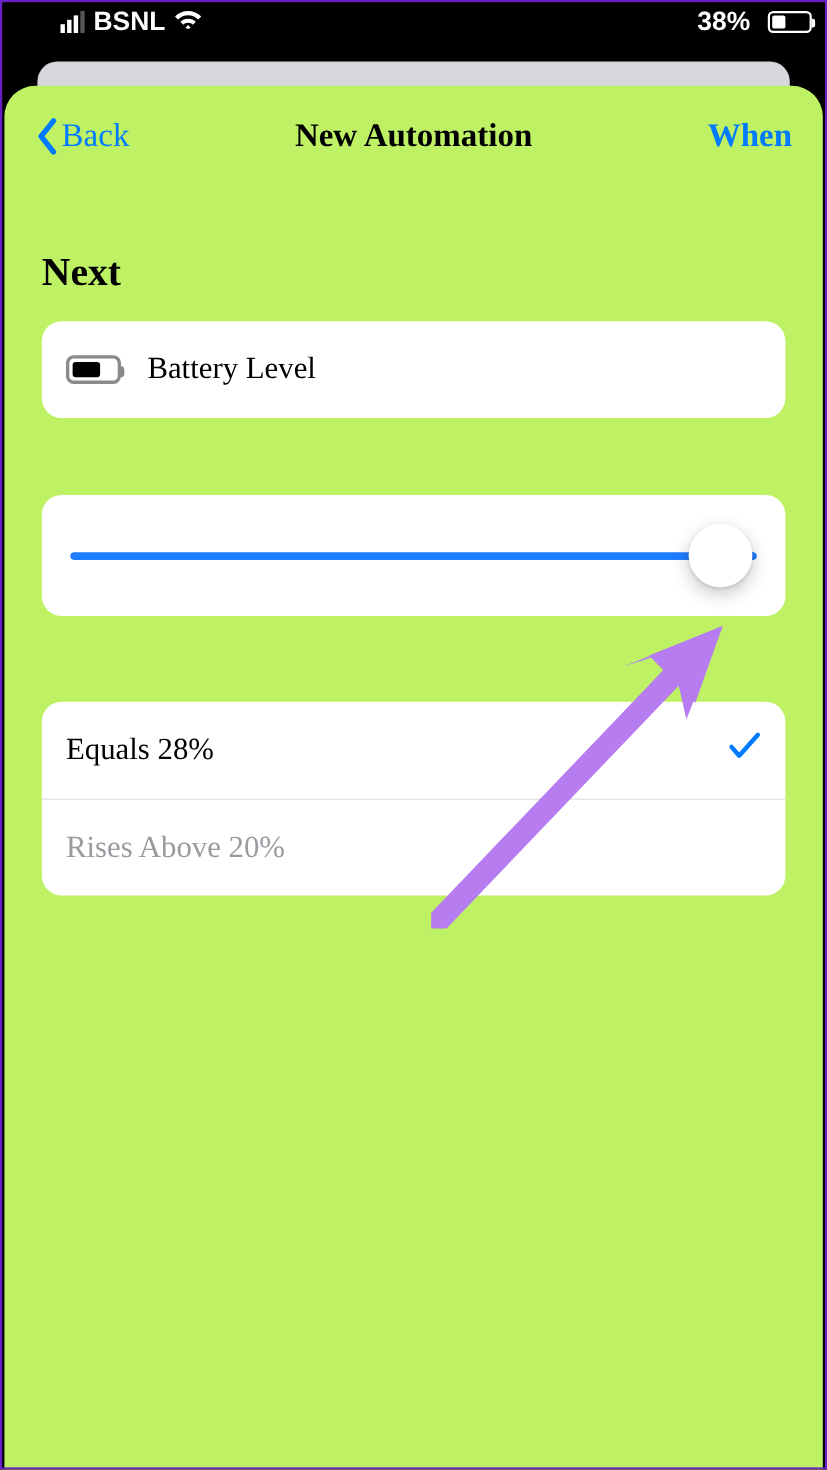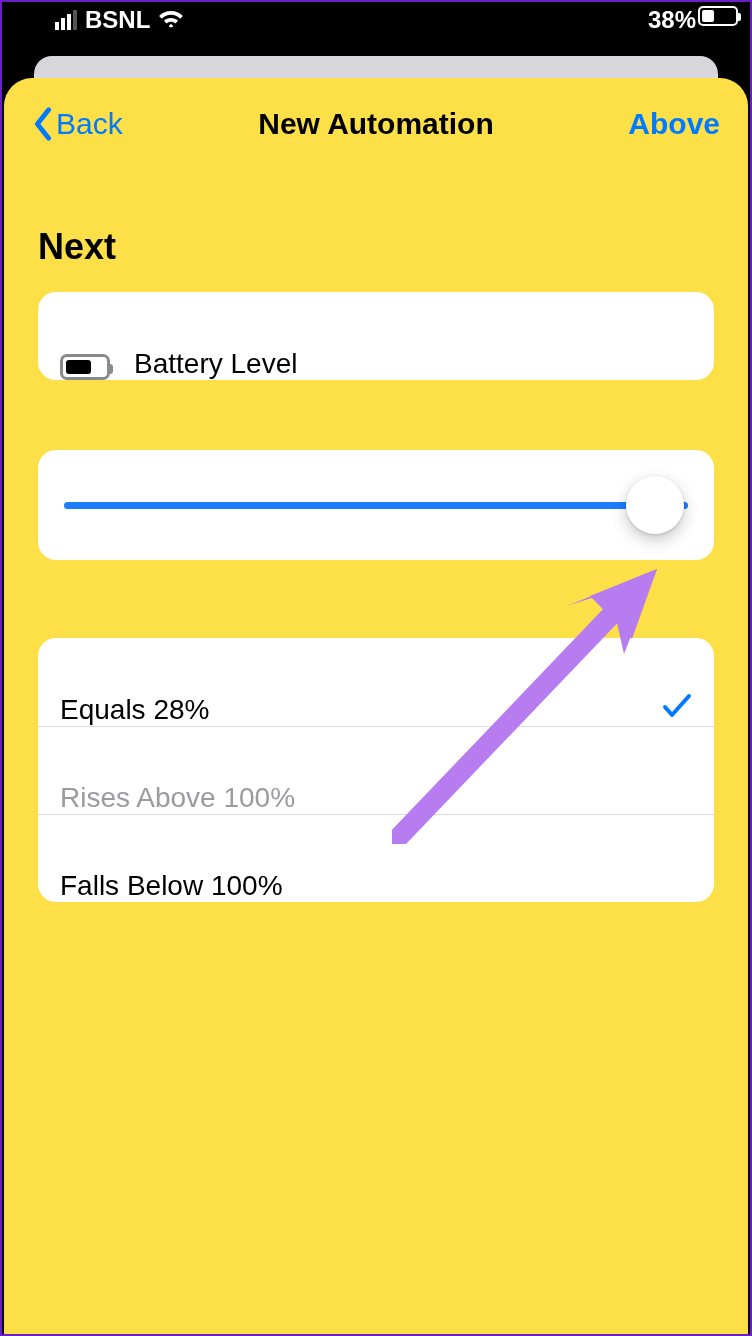--- a/index.html
+++ b/index.html
@@ -20,38 +20,39 @@
   }
   .sb-left, .sb-right { display: flex; align-items: center; gap: 8px; }
   .sb-center { position: absolute; left: 0; right: 0; text-align: center; pointer-events: none; }
   .signal-bars { display: flex; align-items: flex-end; gap: 2px; }
   .signal-bars span { width: 4px; background: #fff; display: block; }
   .signal-bars span:nth-child(1){height:8px}
   .signal-bars span:nth-child(2){height:12px}
   .signal-bars span:nth-child(3){height:16px}
   .signal-bars span:nth-child(4){height:20px; background:#555}
   .wifi { width: 26px; height: 20px; }
-  .batt-wrap { display:flex; align-items:flex-start; gap:2px;}
+  .batt-wrap { display:flex; align-items:center; gap:16px;}
   .batt-shell { width:40px; height:20px; border:2px solid #fff; border-radius:5px; position:relative; display:flex; align-items:center; padding:2px;}
   .batt-shell::after { content:""; position:absolute; right:-5px; top:5px; width:3px; height:8px; background:#fff; border-radius:0 2px 2px 0;}
   .batt-fill { background:#fff; height:100%; width:38%; border-radius:2px;}
 
   
   .sheet-bg {
     position:absolute; top:56px; left:34px; right:34px; height:44px;
     background:#d6d6dc; border-radius:18px 18px 0 0;
   }
 
   
   .sheet {
     position: absolute;
     top: 78px; left: 4px; right: 4px; bottom: 0;
-    background: #fde047;
+    background: #bef264;
     border-radius: 28px 28px 0 0;
     padding: 0;
+    font-family: Liberation Serif, serif;
   }
 
   .nav {
     height: 92px;
     display:flex; align-items:center; justify-content:space-between;
     padding: 0 28px;
     position: relative;
   }
   .nav-title {
     position:absolute; left:0; right:0; text-align:center;
@@ -65,21 +66,21 @@
 
   .section-header {
     font-size: 36px; font-weight: 800; color:#000;
     margin-top: 56px; margin-bottom: 24px;
   }
 
   .card {
     background:#fff; border-radius:18px;
   }
   .row {
-    display:flex; align-items:flex-end;
+    display:flex; align-items:center;
     min-height: 88px;
     padding: 0 22px;
     font-size: 28px; color:#000;
   }
   .row + .row { border-top:1px solid #dcdce0; }
   .row .label { flex:1; }
   .row.disabled .label { color:#9a9aa0; }
   .check { color:#007aff; }
 
   .batt-icon {
@@ -144,21 +145,21 @@
 <div class="sheet">
 
   <div class="nav">
     <div class="nav-back">
       <svg viewBox="0 0 14 24">
           <path fill="none" stroke="#007aff" stroke-width="3.4" stroke-linecap="round" stroke-linejoin="round" d="M11 2 3 12l8 10"></path>
         </svg>
       <span>Back</span>
     </div>
     <div class="nav-title">New Automation</div>
-    <div class="nav-next">Above</div>
+    <div class="nav-next">When</div>
   </div>
 
   <div class="content">
     <div class="section-header">Next</div>
 
     <div class="card">
       <div class="row">
         <span class="batt-icon">
             <span class="batt-icon-fill"></span>
           </span>
@@ -175,24 +176,21 @@
     <div class="card options-card">
       <div class="row">
         <span class="label">Equals 28%</span>
         <span class="check">
           <svg width="30" height="26" viewBox="0 0 30 26">
               <path fill="none" stroke="#007aff" stroke-width="4" stroke-linecap="round" stroke-linejoin="round" d="M3 14l7 8L27 3"></path>
             </svg>
         </span>
       </div>
       <div class="row disabled">
-        <span class="label">Rises Above 100%</span>
-      </div>
-      <div class="row">
-        <span class="label">Falls Below 100%</span>
+        <span class="label">Rises Above 20%</span>
       </div>
     </div>
   </div>
 
   <svg class="arrow-annot" viewBox="0 0 300 300">
     <defs>
       <linearGradient id="g" x1="0" y1="1" x2="1" y2="0">
         <stop offset="0" stop-color="#b77cf0"></stop>
         <stop offset="1" stop-color="#b77cf0"></stop>
       </linearGradient>

